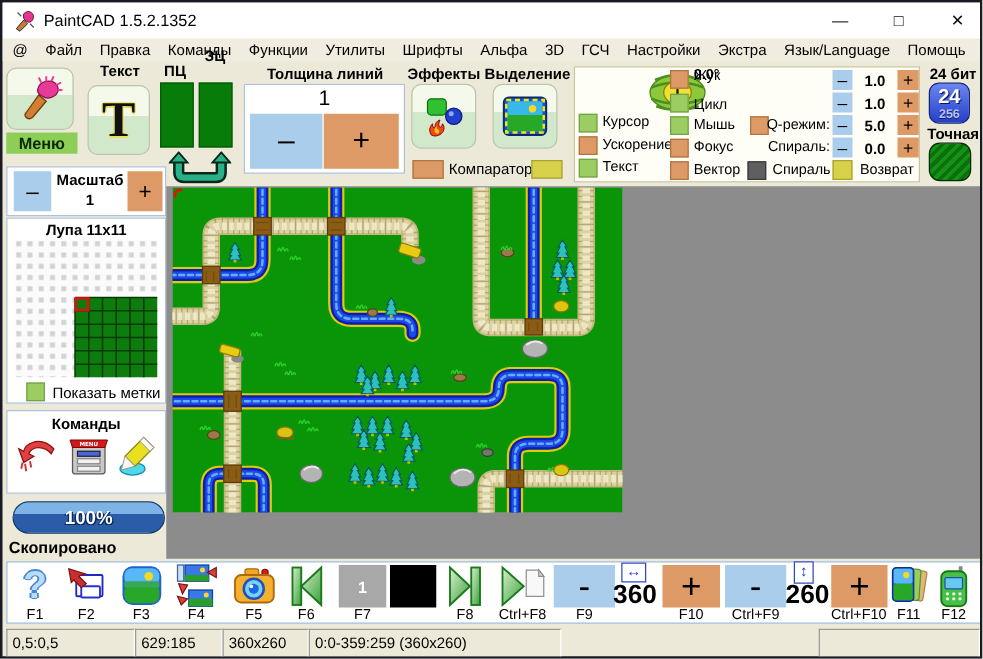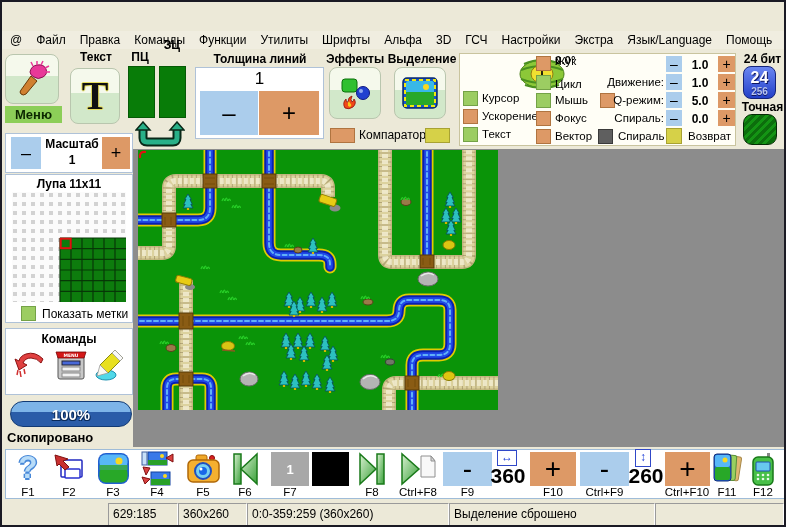--- a/index.html
+++ b/index.html
@@ -28,20 +28,31 @@
   .statuscell { top:501px; height:23px; border:1px solid; border-color:#9a9a9a #fdfdfd #fdfdfd #9a9a9a; font-size:12px; line-height:21px; padding-left:4px; color:#000; }
   .bottombar { left:3px; top:447px; width:780px; height:50px; background:#fff; border:1px solid #9fbcd8; }
   .flabel { top:484px; font-size:11.5px; text-align:center; color:#000; position:absolute; }
   .menu-label { background:#8cce58; color:#0c2800; font-weight:bold; font-size:13px; display:flex; align-items:center; justify-content:center; }
 </style>
 </head>
 <body>
 
 <div class="app">
 
+  <div class="abs titlebar">
+    <svg class="abs" style="left:8px;top:5px" width="20" height="20" viewBox="0 0 20 20">
+      <path d="M3 16 L9 9 L12 12 L6 18 Z" fill="#c87830" stroke="#333" stroke-width="0.8"></path>
+      <path d="M9 4 Q12 1 15 3 Q18 5 16 9 Q14 12 11 10 Q8 8 9 4 Z" fill="#e03890" stroke="#701040" stroke-width="0.8"></path>
+      <path d="M4 3 L7 6 M14 12 L17 15" stroke="#555" stroke-width="1"></path>
+    </svg>
+    <span class="abs title-text">PaintCAD 1.5.2.1352</span>
+    <div class="abs winbtn" style="left:649px">—</div>
+    <div class="abs winbtn" style="left:696px">□</div>
+    <div class="abs winbtn" style="left:743px">✕</div>
+  </div>
 
   <div class="abs menubar">
     <span>@</span>
     <span>Файл</span>
     <span>Правка</span>
     <span>Команды</span>
     <span>Функции</span>
     <span>Утилиты</span>
     <span>Шрифты</span>
     <span>Альфа</span>
@@ -134,21 +145,20 @@
     <div class="abs lbl sm" style="left:95px;top:40px">Мышь</div>
     <div class="abs sq-orange" style="left:76px;top:57px;width:15px;height:15px"></div>
     <div class="abs lbl sm" style="left:95px;top:58px">Фокус</div>
     <div class="abs sq-orange" style="left:76px;top:75px;width:15px;height:15px"></div>
     <div class="abs lbl sm" style="left:95px;top:76px">Вектор</div>
 
     <div class="abs btn-blue" style="left:206px;top:2px;width:16px;height:16px;font-size:14px">–</div>
     <div class="abs lbl b ctr" style="left:224px;top:4px;width:32px">1.0</div>
     <div class="abs btn-orange" style="left:258px;top:2px;width:17px;height:16px;font-size:14px">+</div>
 
-    <div class="abs lbl sm" style="left:0;top:22px;width:204px;text-align:right">Движение:</div>
     <div class="abs btn-blue" style="left:206px;top:20px;width:16px;height:16px;font-size:14px">–</div>
     <div class="abs lbl b ctr" style="left:224px;top:22px;width:32px">1.0</div>
     <div class="abs btn-orange" style="left:258px;top:20px;width:17px;height:16px;font-size:14px">+</div>
 
     <div class="abs sq-orange" style="left:140px;top:39px;width:15px;height:15px"></div>
     <div class="abs lbl sm" style="left:0;top:40px;width:204px;text-align:right">Q-режим:</div>
     <div class="abs btn-blue" style="left:206px;top:38px;width:16px;height:16px;font-size:14px">–</div>
     <div class="abs lbl b ctr" style="left:224px;top:40px;width:32px">5.0</div>
     <div class="abs btn-orange" style="left:258px;top:38px;width:17px;height:16px;font-size:14px">+</div>
 
@@ -490,18 +500,18 @@
   <div class="flabel" style="left:269px;width:38px">F7</div>
   <div class="flabel" style="left:351px;width:38px">F8</div>
   <div class="flabel" style="left:390px;width:52px">Ctrl+F8</div>
   <div class="flabel" style="left:441px;width:49px">F9</div>
   <div class="flabel" style="left:528px;width:46px">F10</div>
   <div class="flabel" style="left:576px;width:53px">Ctrl+F9</div>
   <div class="flabel" style="left:658px;width:54px">Ctrl+F10</div>
   <div class="flabel" style="left:709px;width:32px">F11</div>
   <div class="flabel" style="left:744px;width:34px">F12</div>
 
+  <div class="abs statuscell" style="left:3px;width:103px">0,5:0,5</div>
   <div class="abs statuscell" style="left:106px;width:70px">629:185</div>
   <div class="abs statuscell" style="left:176px;width:69px">360x260</div>
   <div class="abs statuscell" style="left:245px;width:202px">0:0-359:259 (360x260)</div>
-  <div class="abs statuscell" style="left:447px;width:206px">Выделение сброшено</div>
   <div class="abs statuscell" style="left:653px;width:129px"></div>
 </div>
 
 </body></html>

